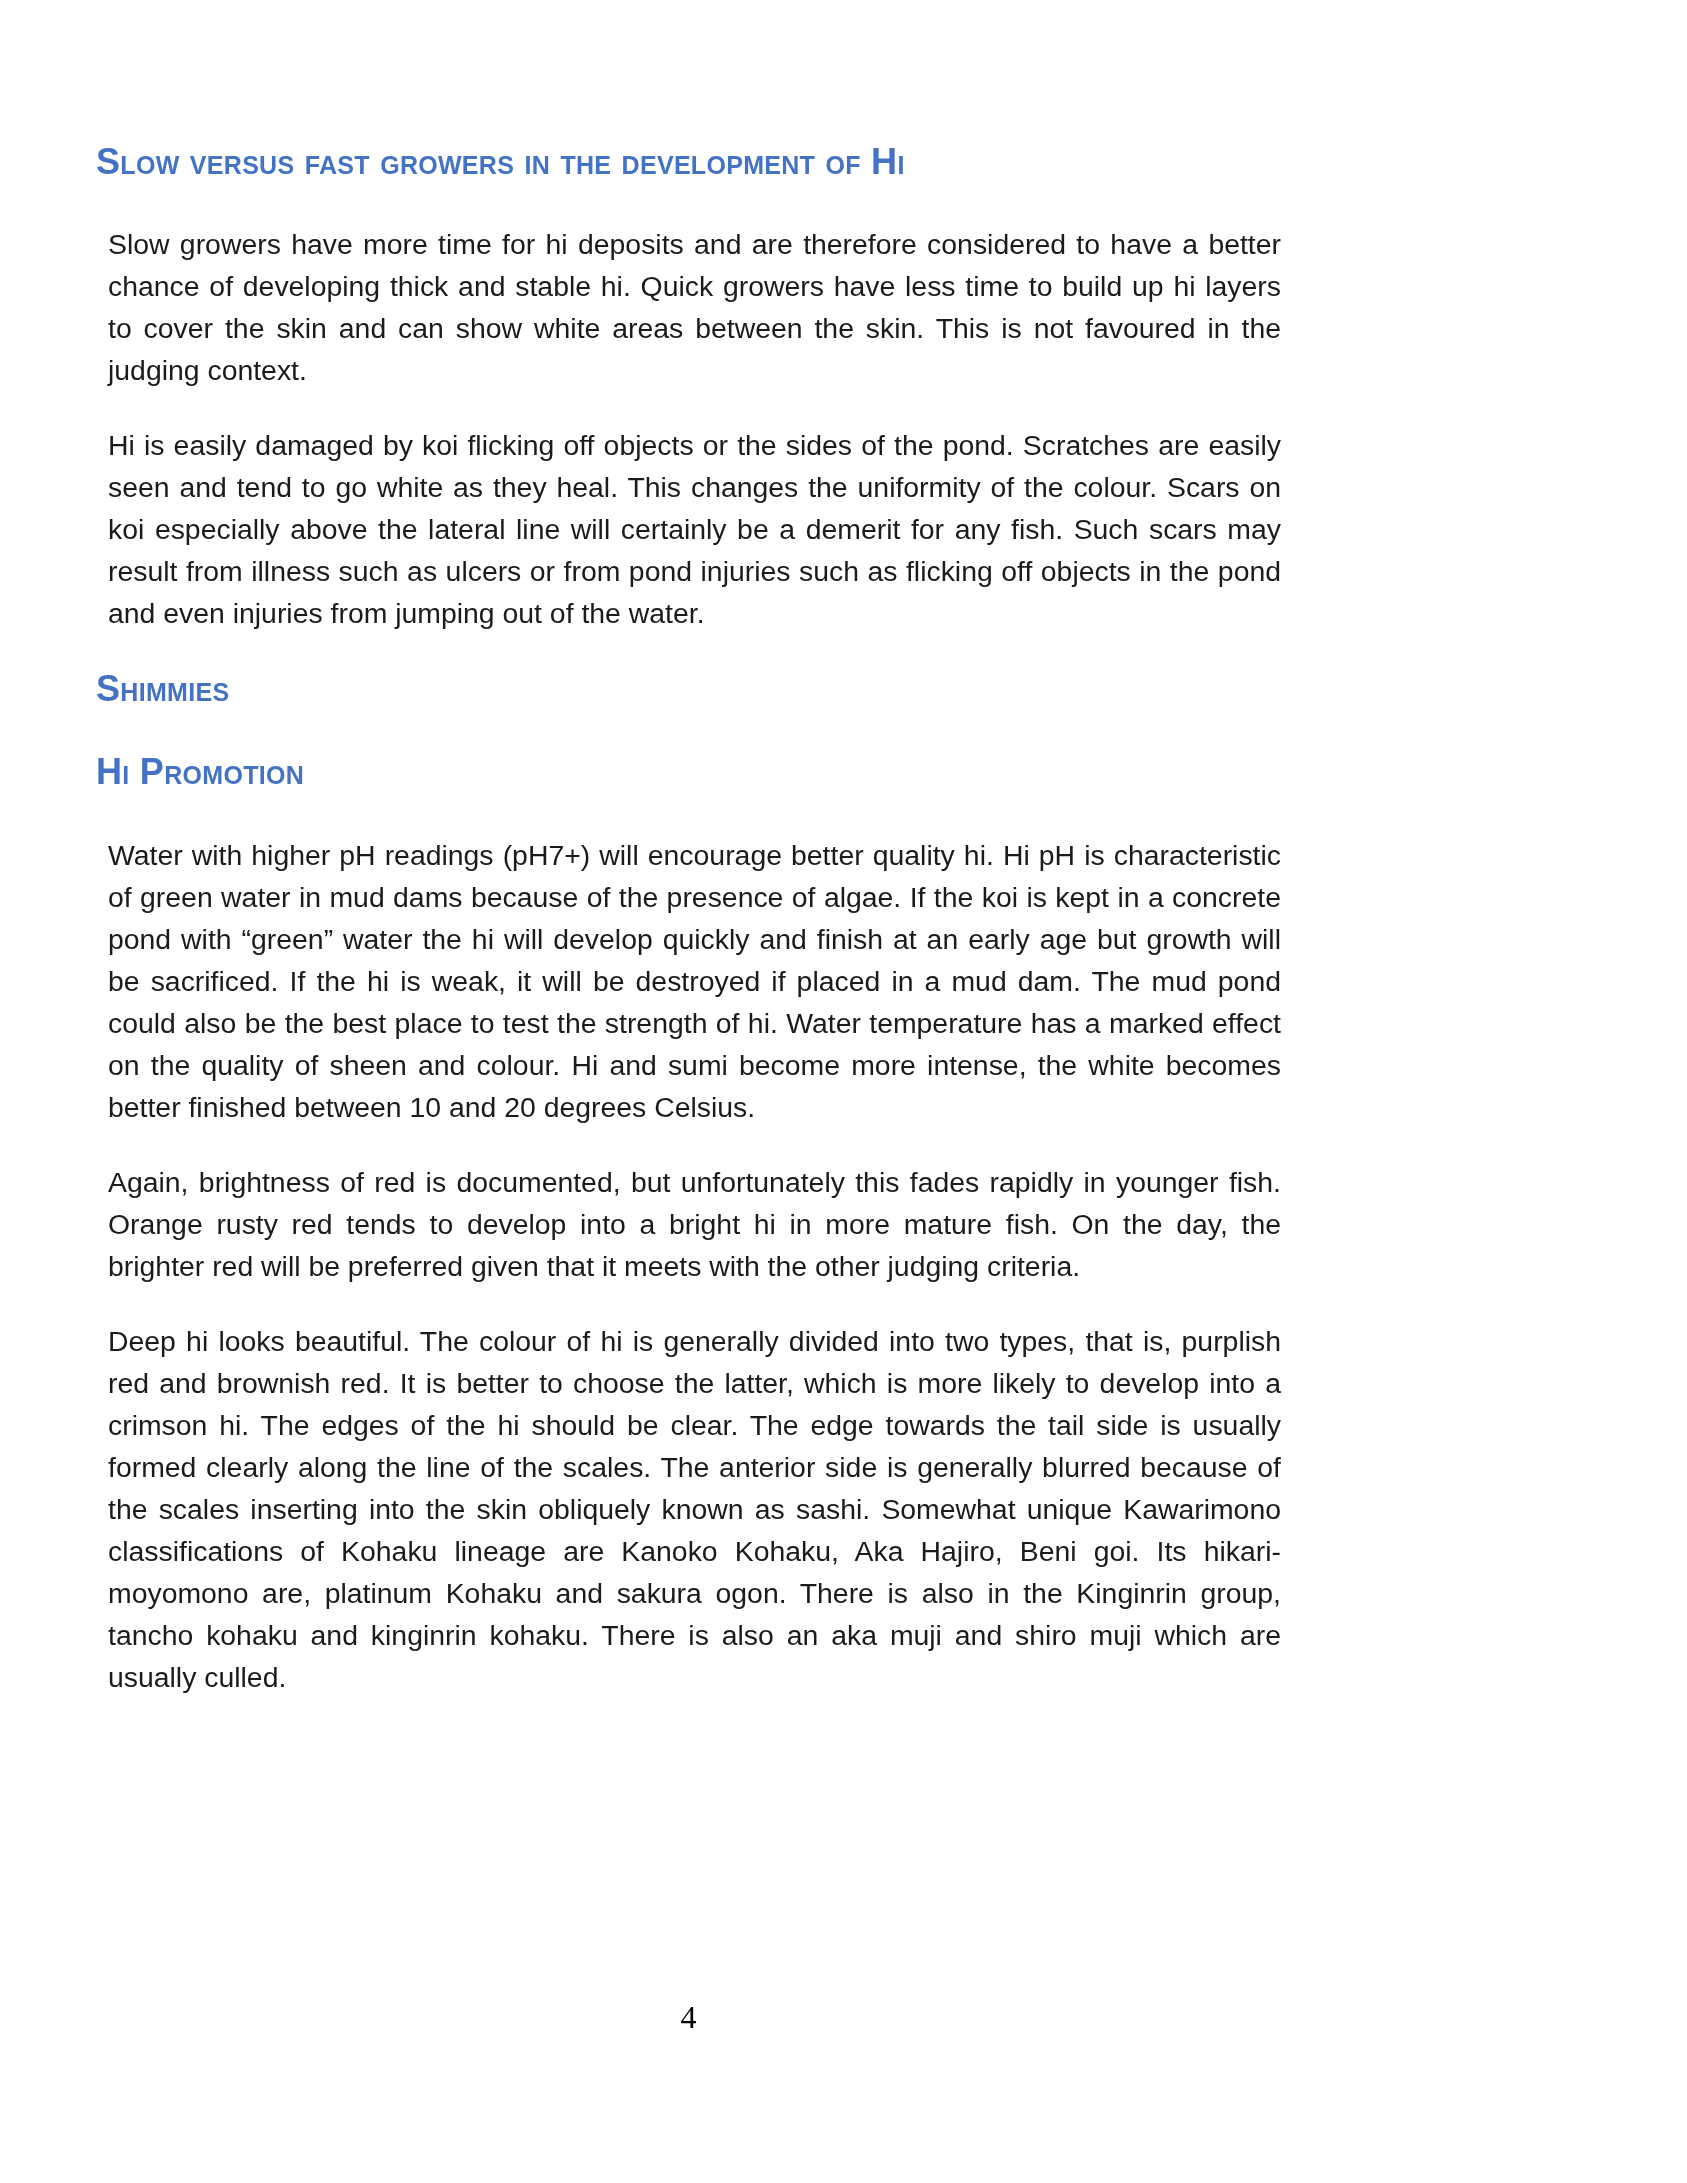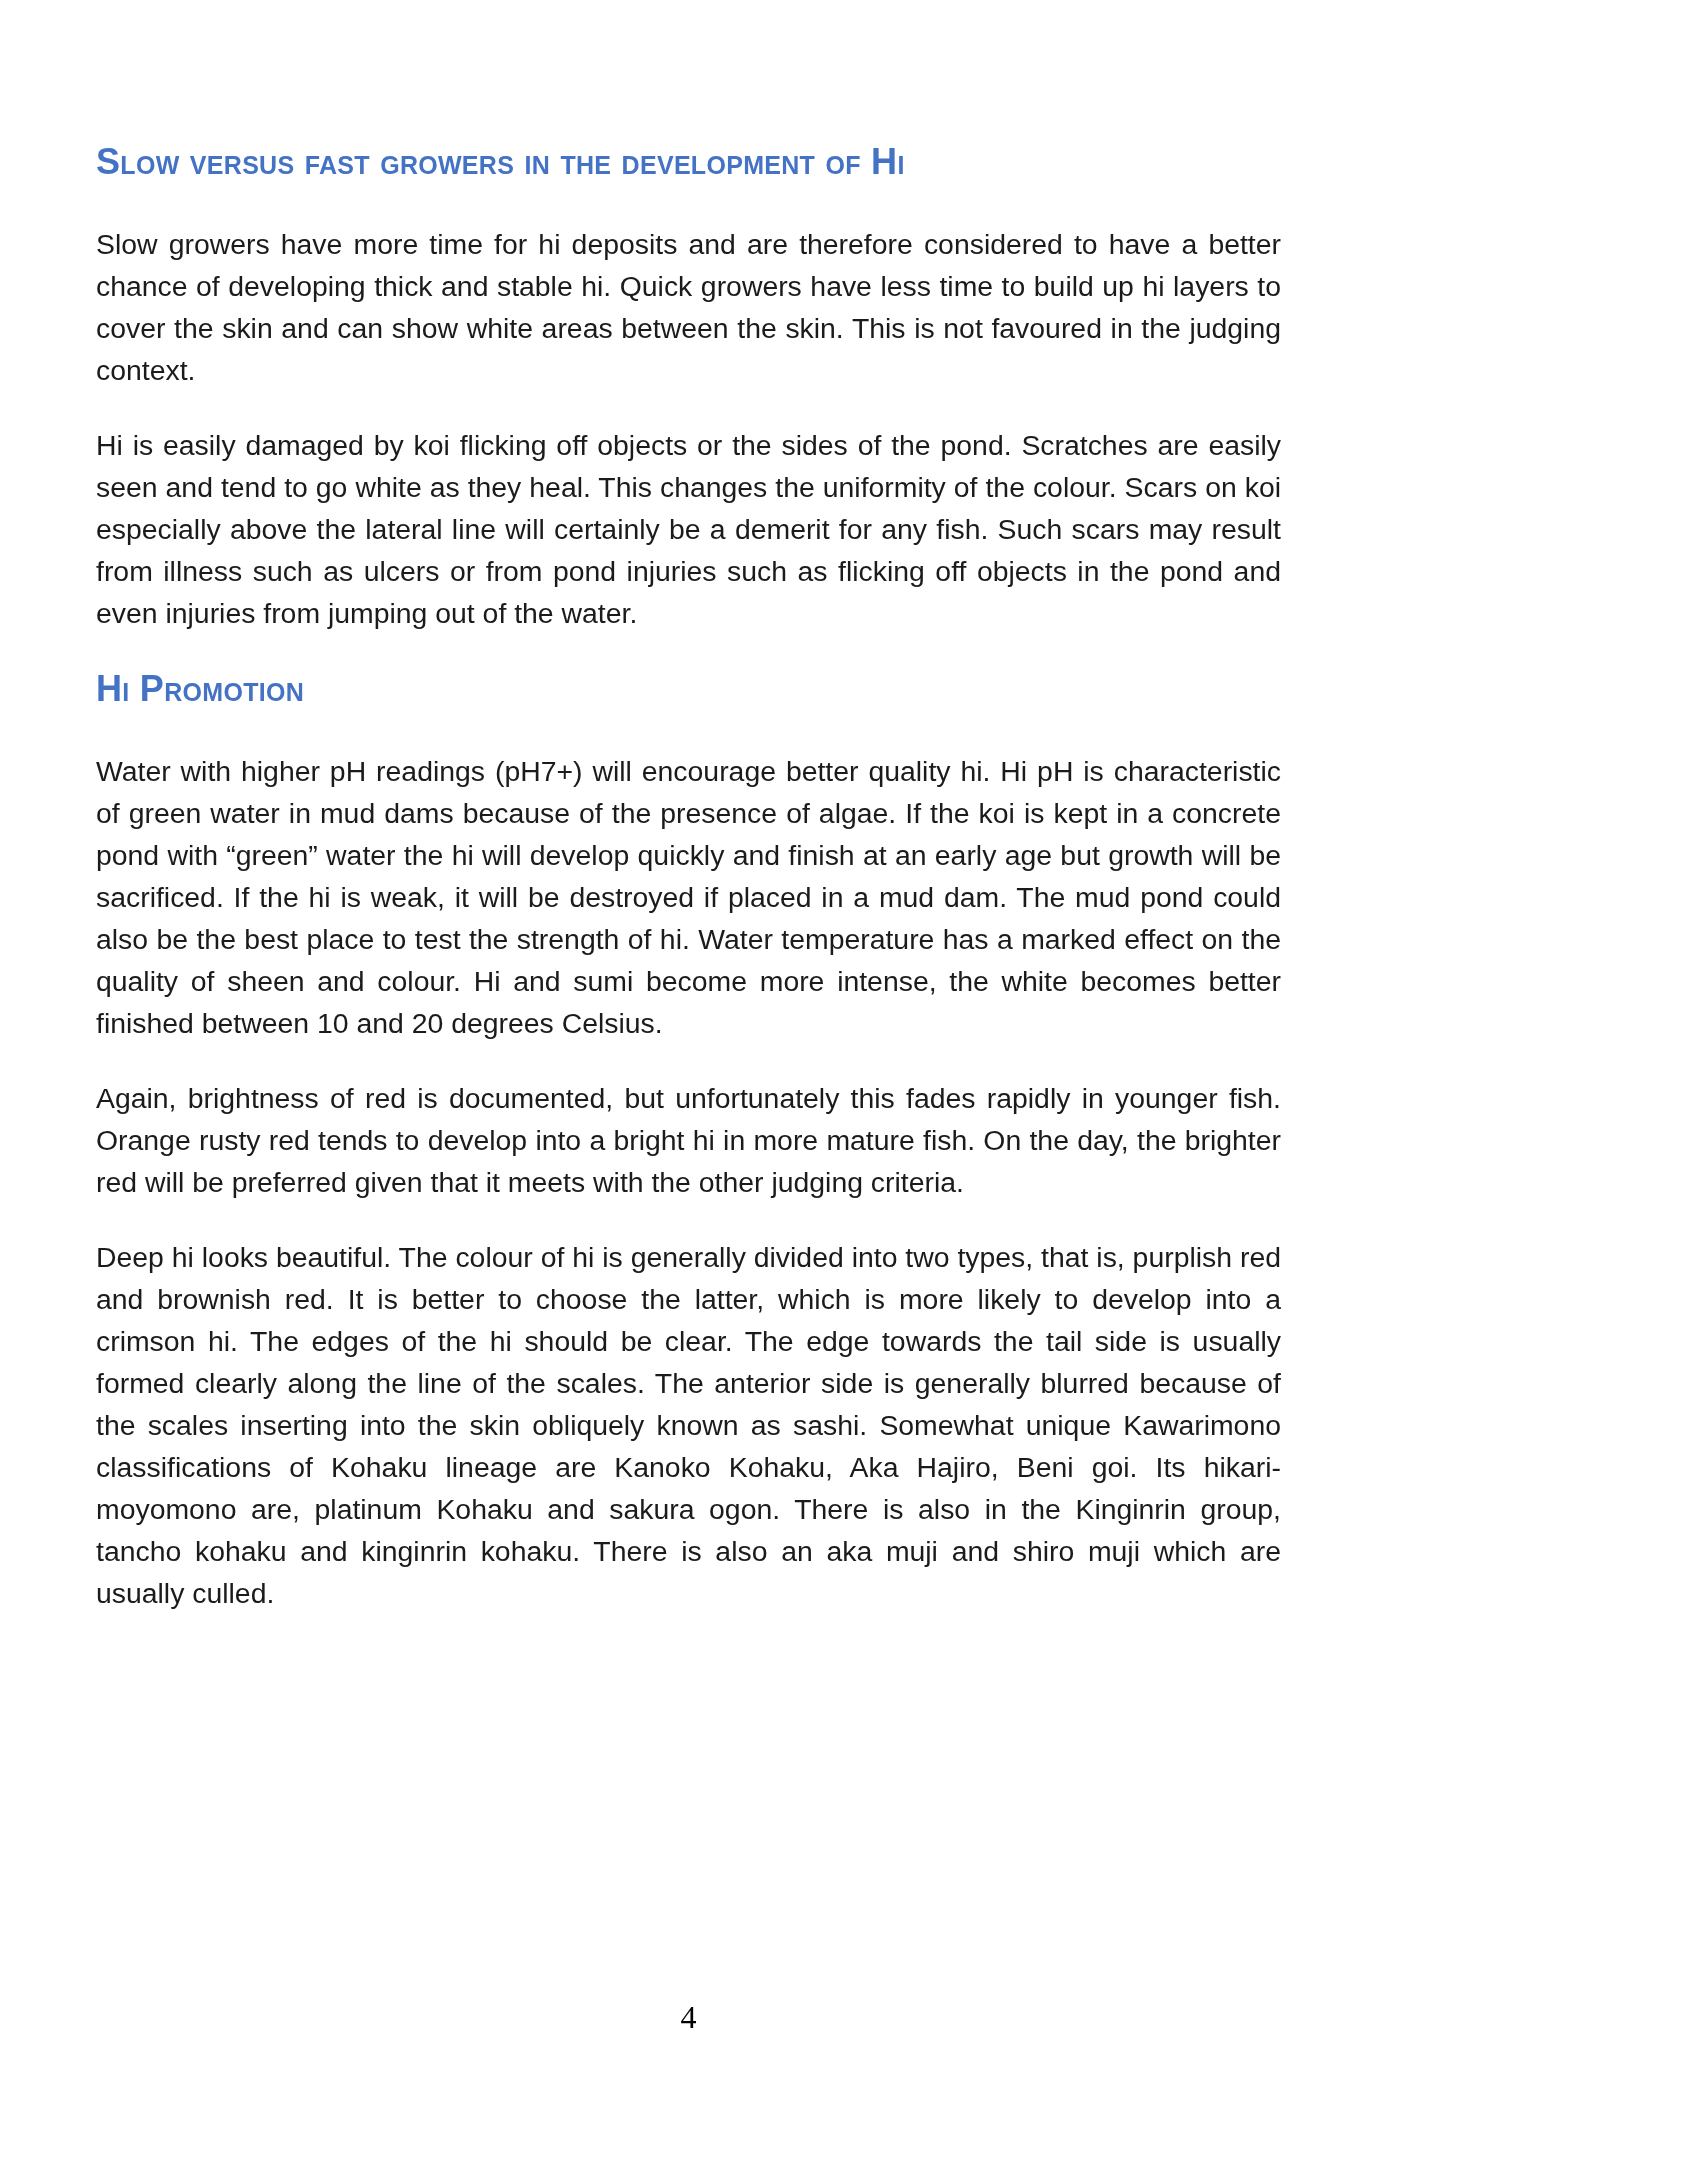--- a/index.html
+++ b/index.html
@@ -30,21 +30,21 @@
     letter-spacing: 0.3px;
     color: var(--accent-color, #4472C4);
     margin: 0 0 40px 0;
   }
   .body-paragraph {
     font-size: 28.4px;
     line-height: 42px;
     color: #1b1b1b;
     text-align: justify;
     text-justify: inter-word;
-    margin: 0 0 33px 0;
+    margin: 0 0 33px 12px;
   }
   .page-footer {
     position: absolute;
     top: 1999px;
     left: 0;
     width: 100%;
     text-align: center;
   }
   .page-number {
     font-family: "Liberation Serif", "DejaVu Serif", serif;
@@ -60,20 +60,21 @@
   <section class="section">
     <h2 class="section-heading">Slow versus fast growers in the development of Hi</h2>
     <p class="body-paragraph">Slow growers have more time for hi deposits and are therefore considered to have a better chance of developing thick and stable hi. Quick growers have less time to build up hi layers to cover the skin and can show white areas between the skin. This is not favoured in the judging context.</p>
   </section>
 
   <section class="section">
     <p class="body-paragraph">Hi is easily damaged by koi flicking off objects or the sides of the pond. Scratches are easily seen and tend to go white as they heal. This changes the uniformity of the colour. Scars on koi especially above the lateral line will certainly be a demerit for any fish. Such scars may result from illness such as ulcers or from pond injuries such as flicking off objects in the pond and even injuries from jumping out of the water.</p>
   </section>
 
   <section class="section">
+    <h2 class="section-heading">Shimmies</h2>
   </section>
 
   <section class="section">
     <h2 class="section-heading">Hi Promotion</h2>
     <p class="body-paragraph">Water with higher pH readings (pH7+) will encourage better quality hi. Hi pH is characteristic of green water in mud dams because of the presence of algae. If the koi is kept in a concrete pond with “green” water the hi will develop quickly and finish at an early age but growth will be sacrificed. If the hi is weak, it will be destroyed if placed in a mud dam. The mud pond could also be the best place to test the strength of hi. Water temperature has a marked effect on the quality of sheen and colour. Hi and sumi become more intense, the white becomes better finished between 10 and 20 degrees Celsius.</p>
     <p class="body-paragraph">Again, brightness of red is documented, but unfortunately this fades rapidly in younger fish. Orange rusty red tends to develop into a bright hi in more mature fish. On the day, the brighter red will be preferred given that it meets with the other judging criteria.</p>
     <p class="body-paragraph">Deep hi looks beautiful. The colour of hi is generally divided into two types, that is, purplish red and brownish red. It is better to choose the latter, which is more likely to develop into a crimson hi. The edges of the hi should be clear. The edge towards the tail side is usually formed clearly along the line of the scales. The anterior side is generally blurred because of the scales inserting into the skin obliquely known as sashi. Somewhat unique Kawarimono classifications of Kohaku lineage  are Kanoko Kohaku, Aka Hajiro, Beni goi. Its hikari-moyomono are, platinum Kohaku and sakura ogon. There is also in the Kinginrin group, tancho kohaku and kinginrin kohaku. There is also an aka muji and shiro muji which are usually culled.</p>
   </section>
 
   <footer class="page-footer">

